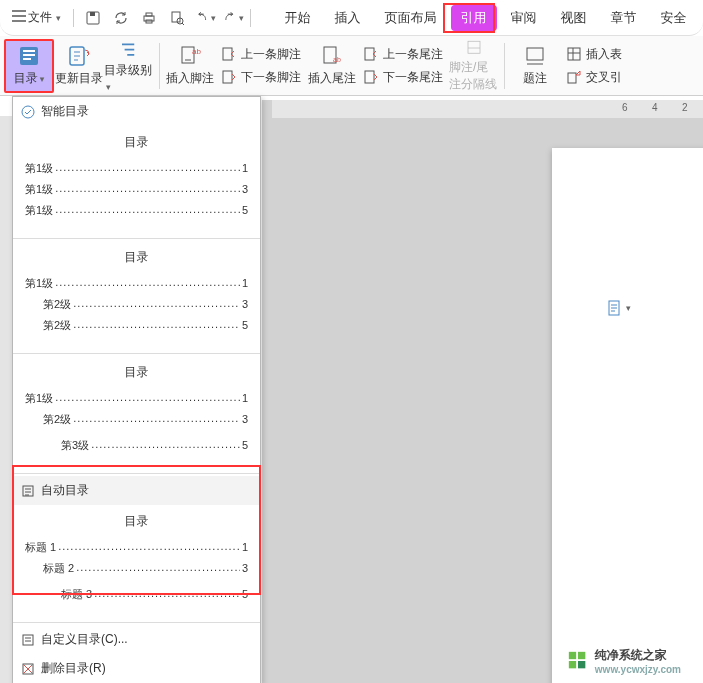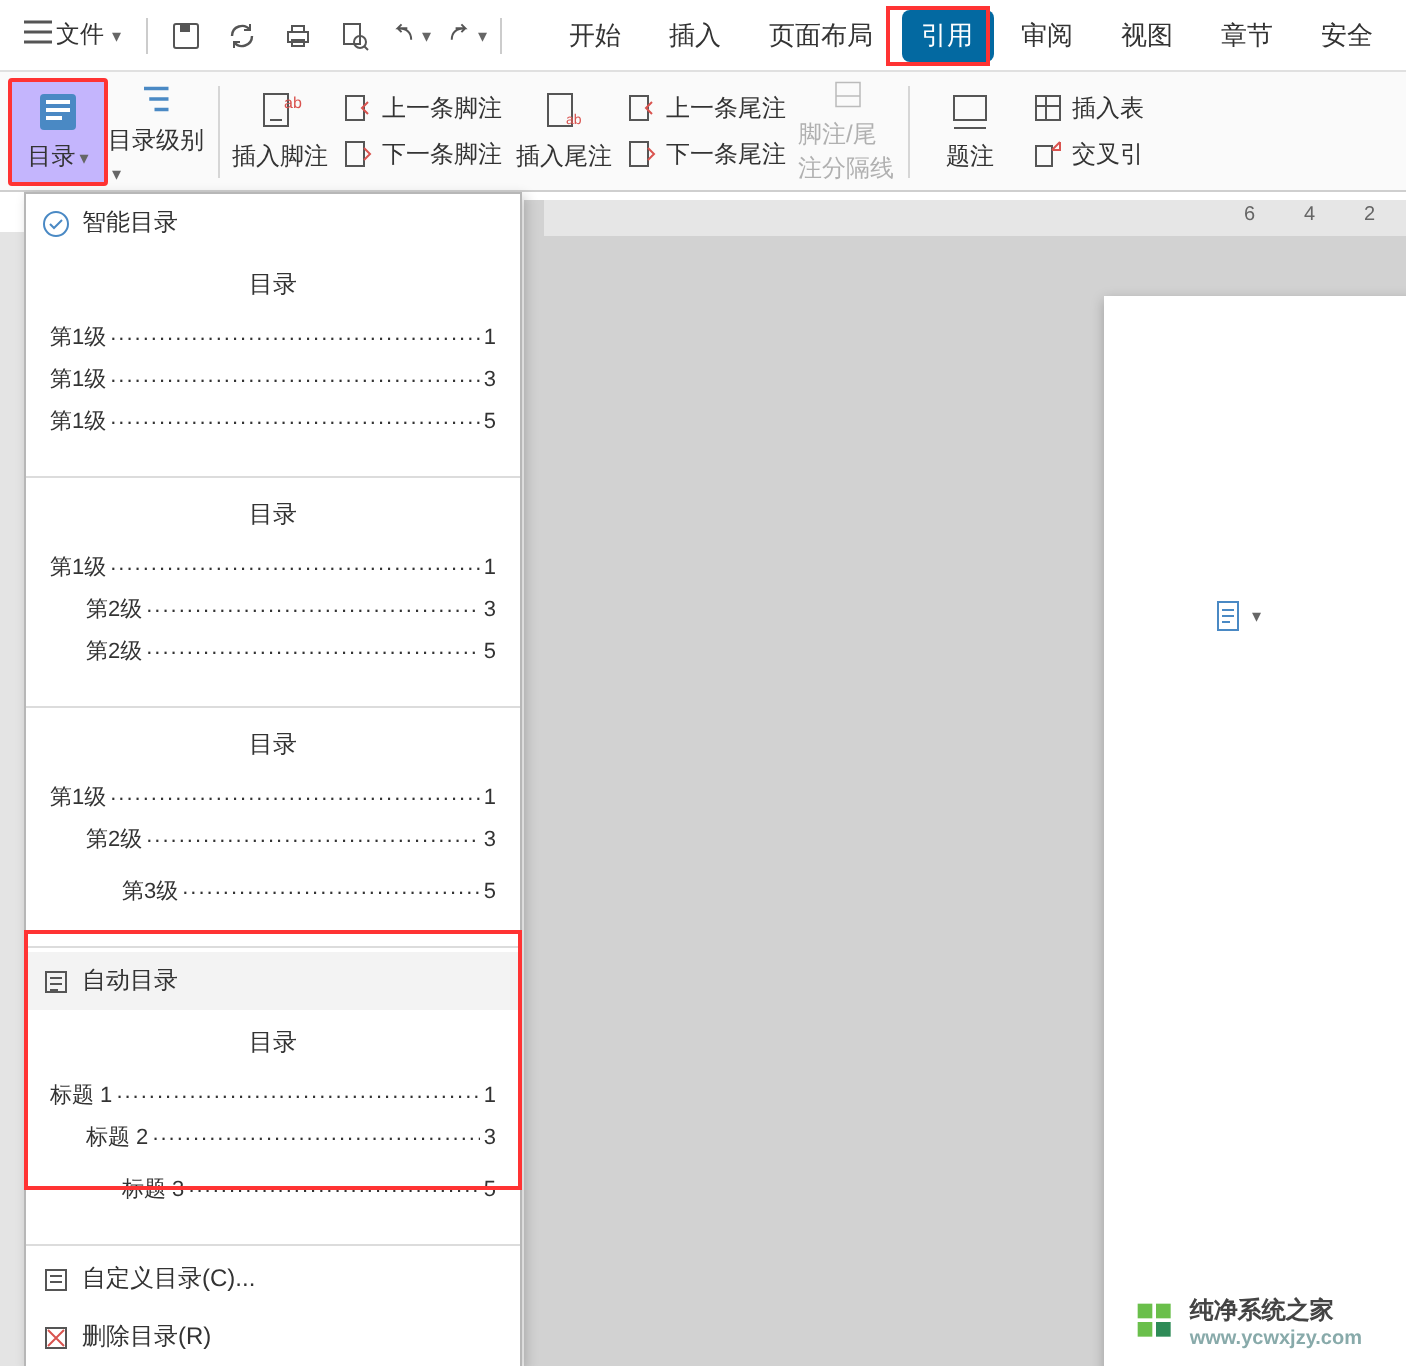--- a/index.html
+++ b/index.html
@@ -14,28 +14,29 @@
     color: #333;
   }
   .menu-bar {
     height: 36px;
     display: flex;
     align-items: center;
     padding: 0 6px;
     background: #fff;
     border-bottom: 1px solid #e0e0e0;
     gap: 2px;
+    border-radius: 14px;
   }
   .file-btn { display: flex; align-items: center; gap: 2px; padding: 4px 6px; cursor: pointer; }
   .qat { display: flex; align-items: center; gap: 6px; margin-left: 2px; }
   .qat-icon { width: 22px; height: 22px; display: flex; align-items: center; justify-content: center; color: #555; cursor: pointer; }
   .qat-sep { width: 1px; height: 18px; background: #ccc; margin: 0 4px; }
   .tabs { display: flex; align-items: center; margin-left: 18px; gap: 4px; }
   .tab { padding: 4px 10px; font-size: 13px; color: #333; cursor: pointer; }
-  .tab.active { background: #0369a1; color: #fff; border-radius: 4px; }
+  .tab.active { background: #d946ef; color: #fff; border-radius: 4px; }
   .ribbon {
     height: 60px;
     display: flex;
     align-items: center;
     padding: 0 4px;
     border-bottom: 1px solid #cfcfcf;
     gap: 2px;
     background: #fafafa;
     position: relative;
   }
@@ -174,20 +175,28 @@
       <svg class="icon" viewBox="0 0 24 24">
           <rect x="3" y="3" width="18" height="18" rx="2" fill="#4a89c4"></rect>
           <rect x="6" y="6" width="12" height="2" fill="#fff"></rect>
           <rect x="6" y="10" width="12" height="2" fill="#fff"></rect>
           <rect x="6" y="14" width="8" height="2" fill="#fff"></rect>
         </svg>
       <span><span>目录</span><span class="caret">▾</span></span>
     </div>
     <div class="big-btn">
       <svg class="icon" viewBox="0 0 24 24">
+          <rect x="3" y="3" width="14" height="18" rx="2" fill="none" stroke="#4a89c4" stroke-width="1.5"></rect>
+          <path d="M7 8h6M7 12h6M7 16h4" stroke="#4a89c4"></path>
+          <path d="M18 6a4 4 0 014 4M22 10l-2-2M22 10l-2 2" stroke="#d9534f" fill="none"></path>
+        </svg>
+      <span>更新目录</span>
+    </div>
+    <div class="big-btn">
+      <svg class="icon" viewBox="0 0 24 24">
           <path d="M4 6h14M7 12h11M10 18h8" stroke="#4a89c4" stroke-width="2"></path>
         </svg>
       <span><span>目录级别</span><span class="caret">▾</span></span>
     </div>
   </div>
   <div class="ribbon-sep"></div>
 
   <div class="ribbon-group">
     <div class="big-btn">
       <svg class="icon" viewBox="0 0 24 24">

